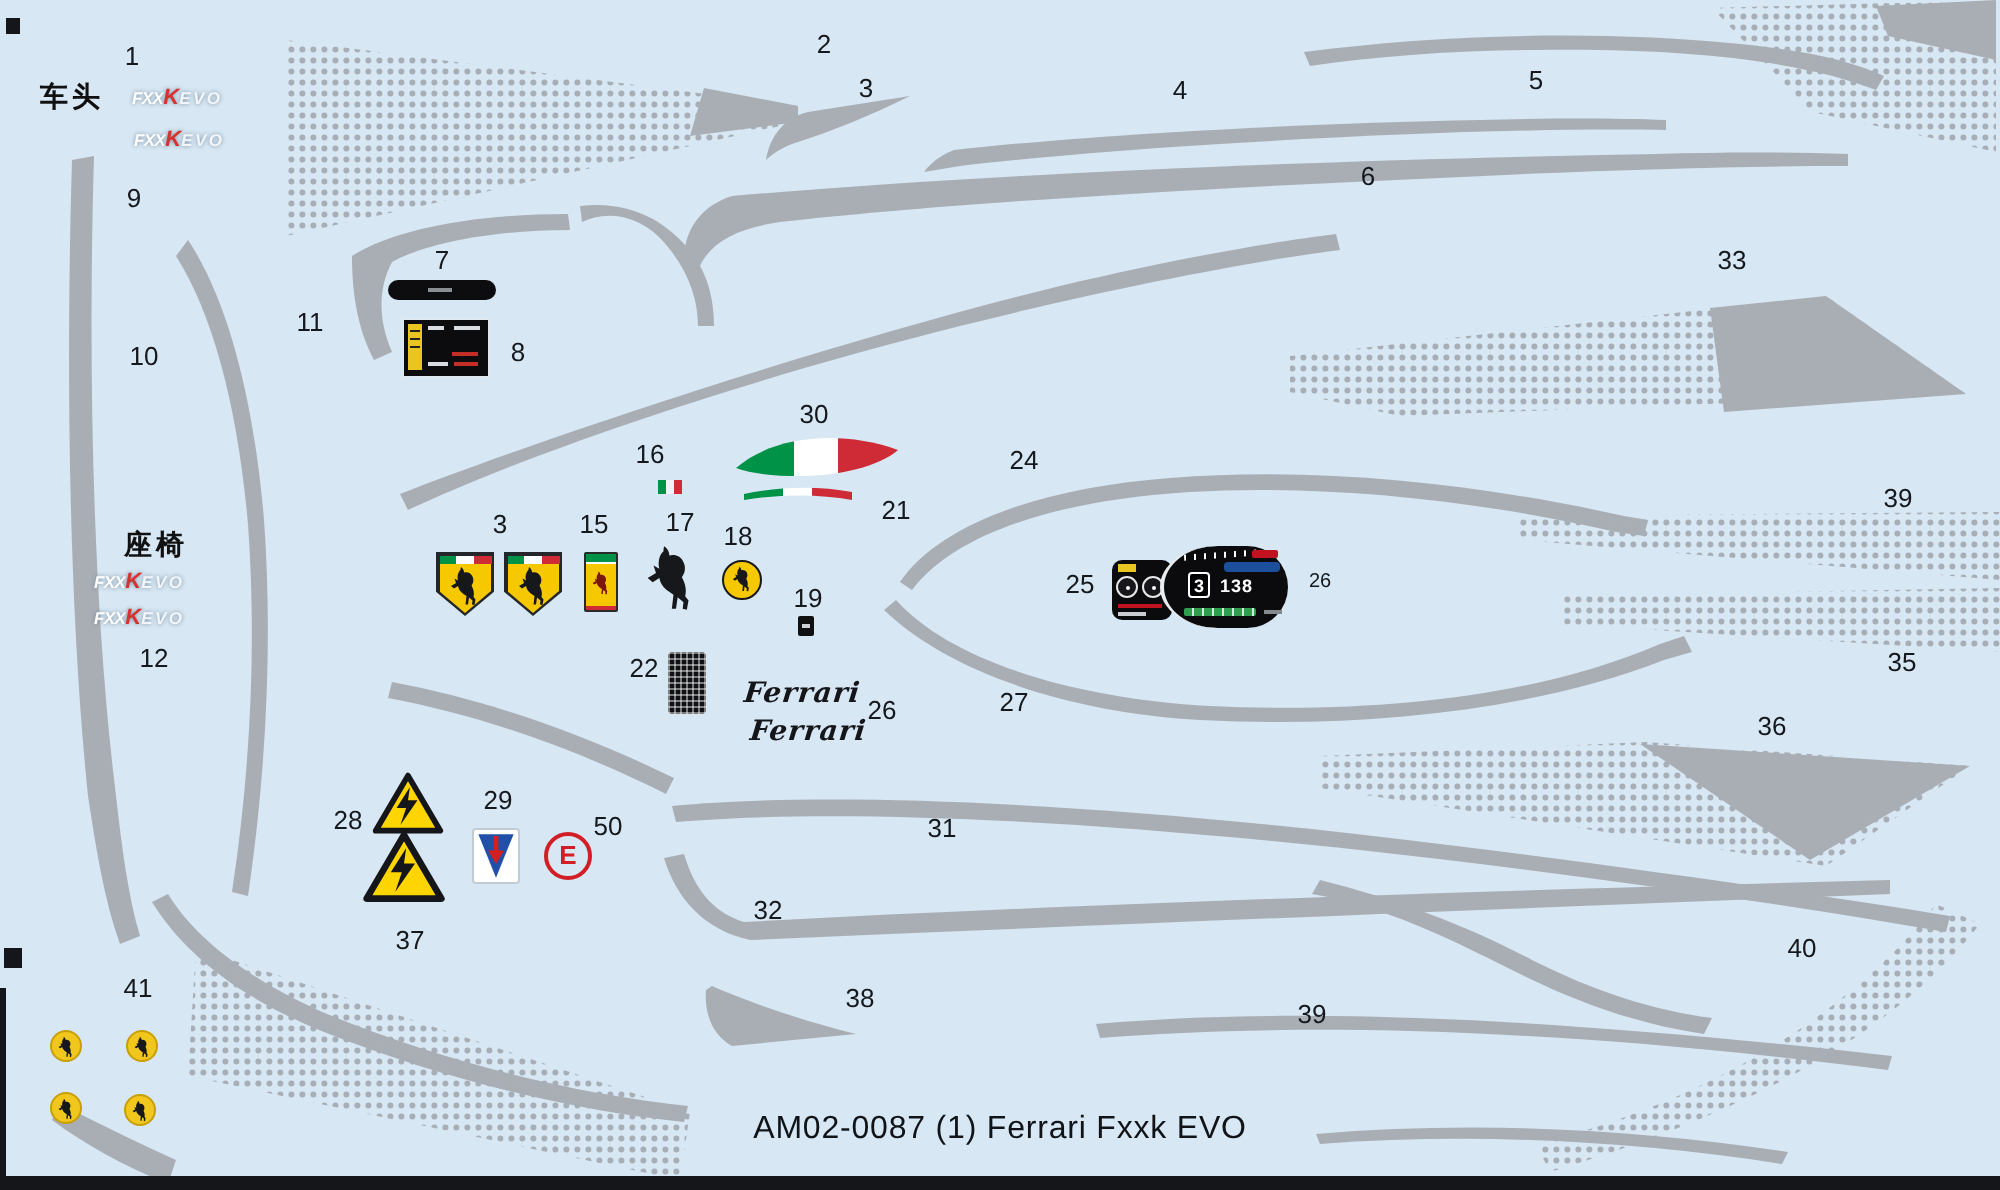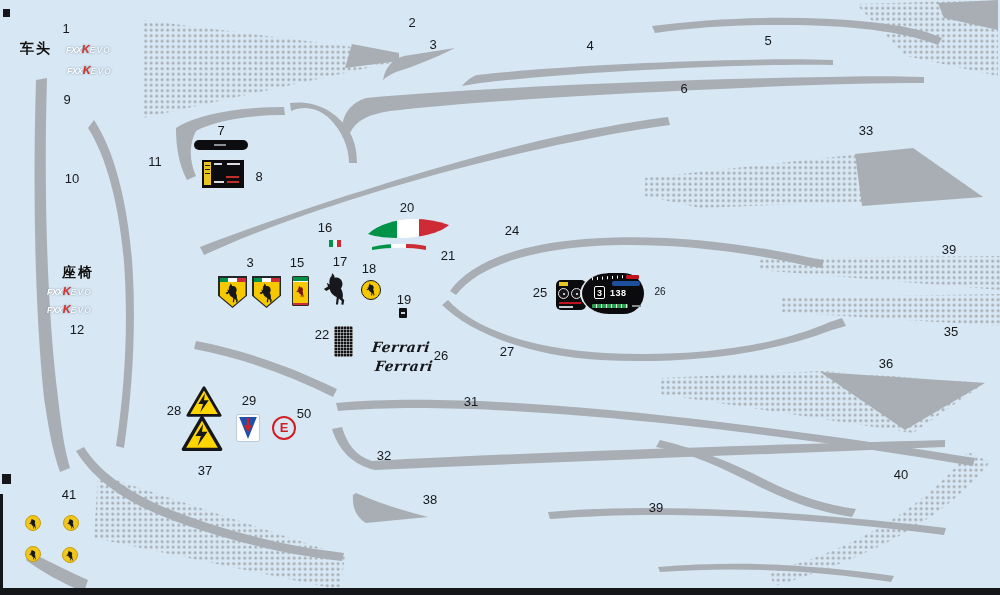--- a/index.html
+++ b/index.html
@@ -326,36 +326,37 @@
   <span class="pn" style="left:67px;top:99px">9</span>
   <span class="pn" style="left:72px;top:178px">10</span>
   <span class="pn" style="left:155px;top:161px">11</span>
   <span class="pn" style="left:77px;top:329px">12</span>
   <span class="pn" style="left:250px;top:262px">3</span>
   <span class="pn" style="left:297px;top:262px">15</span>
   <span class="pn" style="left:325px;top:227px">16</span>
   <span class="pn" style="left:340px;top:261px">17</span>
   <span class="pn" style="left:369px;top:268px">18</span>
   <span class="pn" style="left:404px;top:299px">19</span>
-  <span class="pn" style="left:407px;top:207px">20</span>
+  <span class="pn" style="left:407px;top:207px">30</span>
   <span class="pn" style="left:448px;top:255px">21</span>
   <span class="pn" style="left:322px;top:334px">22</span>
   <span class="pn" style="left:441px;top:355px">26</span>
   <span class="pn" style="left:512px;top:230px">24</span>
   <span class="pn" style="left:540px;top:292px">25</span>
   <span class="pn pn-sm" style="left:660px;top:291px">26</span>
   <span class="pn" style="left:507px;top:351px">27</span>
   <span class="pn" style="left:174px;top:410px">28</span>
   <span class="pn" style="left:249px;top:400px">29</span>
   <span class="pn" style="left:304px;top:413px">50</span>
-  <span class="pn" style="left:471px;top:401px">31</span>
+  <span class="pn" style="left:471px;top:414px">31</span>
   <span class="pn" style="left:384px;top:455px">32</span>
   <span class="pn" style="left:866px;top:130px">33</span>
   <span class="pn" style="left:949px;top:249px">39</span>
   <span class="pn" style="left:951px;top:331px">35</span>
   <span class="pn" style="left:886px;top:363px">36</span>
   <span class="pn" style="left:205px;top:470px">37</span>
   <span class="pn" style="left:430px;top:499px">38</span>
   <span class="pn" style="left:656px;top:507px">39</span>
   <span class="pn" style="left:901px;top:474px">40</span>
   <span class="pn" style="left:69px;top:494px">41</span>
 
+  <div class="title">AM02-0087 (1) Ferrari Fxxk EVO</div>
 </div>
 
 </body></html>

